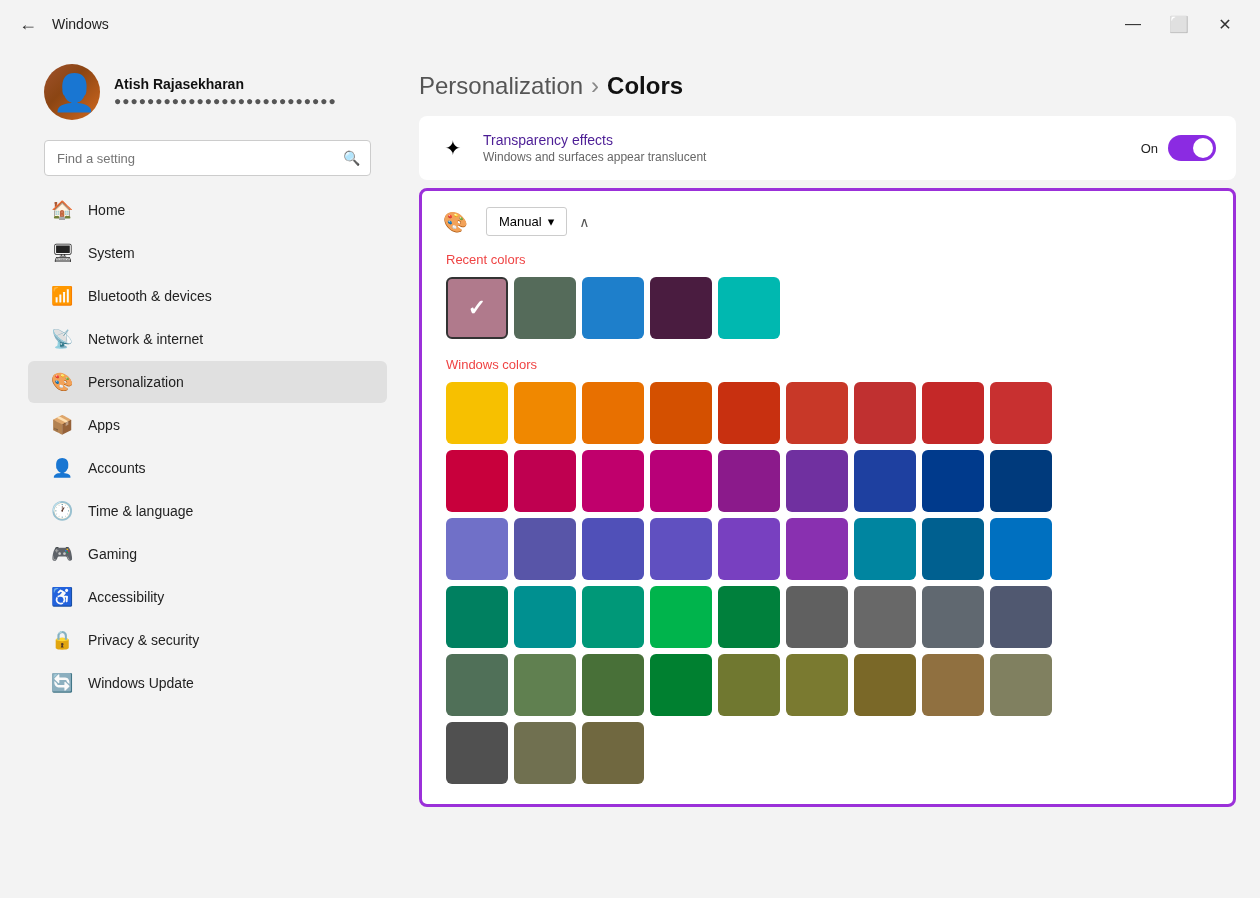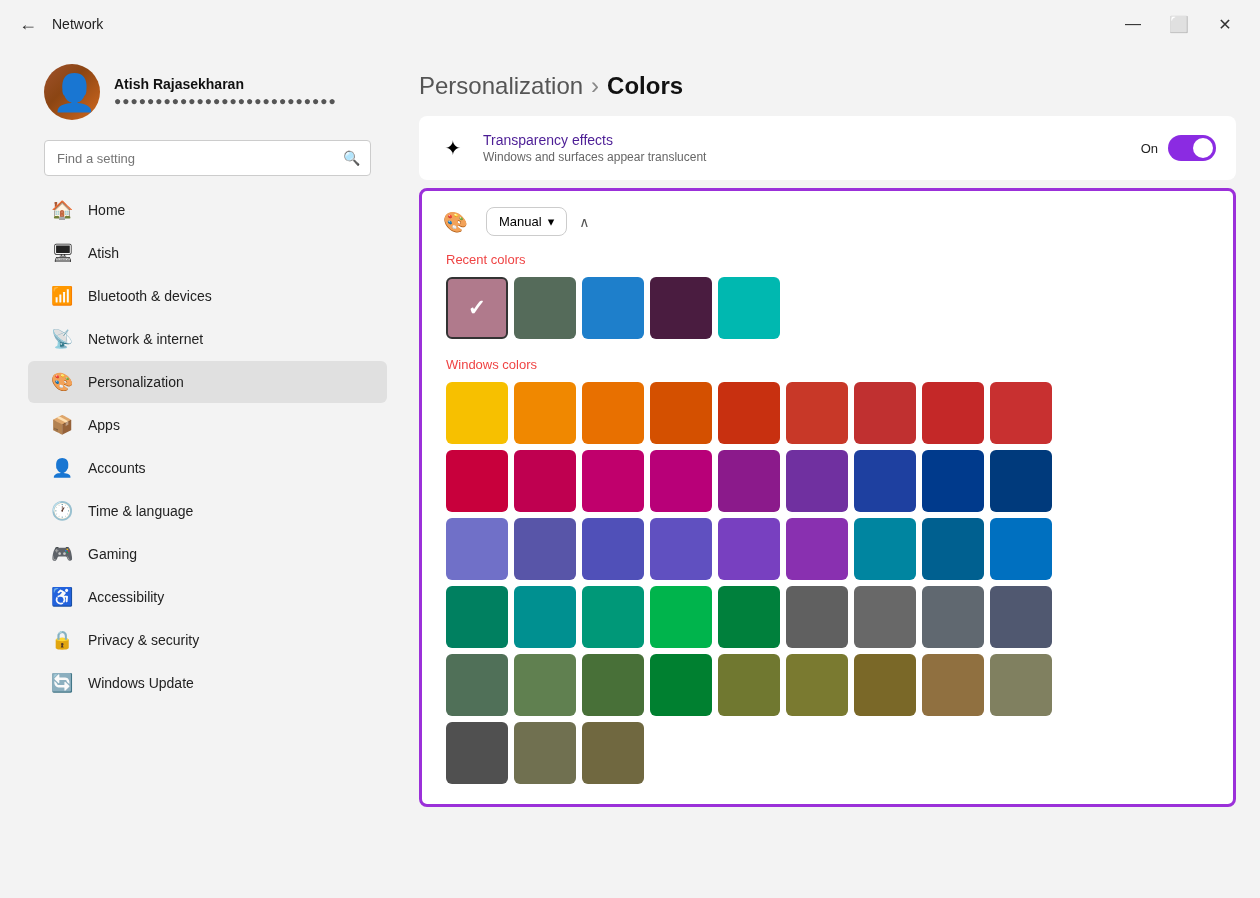--- a/index.html
+++ b/index.html
@@ -183,21 +183,21 @@
     .accent-icon { font-size: 20px; width: 28px; text-align: center; }
     .accent-title { font-size: 14px; font-weight: 500; color: #111; flex: 1; }
     .accent-select {
       display: flex;
       align-items: center;
       gap: 8px;
     }
     .dropdown-btn {
       display: flex; align-items: center; gap: 6px;
       border: 1px solid #ccc;
-      border-radius: 8px;
+      border-radius: 3px;
       padding: 6px 12px;
       font-size: 13px;
       cursor: pointer;
       background: white;
     }
     .chevron-up {
       font-size: 14px;
       color: #555;
       cursor: pointer;
       margin-left: 4px;
@@ -230,21 +230,21 @@
       gap: 6px;
     }
   </style>
 </head>
 <body>
 
 <div class="titlebar">
   <div class="titlebar-back">
     <span>←</span>
   </div>
-  <span class="titlebar-title">Network</span>
+  <span class="titlebar-title">Windows</span>
   <div class="titlebar-controls">
     <button class="titlebar-btn">—</button>
     <button class="titlebar-btn">⬜</button>
     <button class="titlebar-btn close">✕</button>
   </div>
 </div>
 
 <div class="main-layout">
 
   <div class="sidebar">
@@ -259,21 +259,21 @@
       <input class="search-input" type="text" placeholder="Find a setting" style="">
       <span class="search-icon">🔍</span>
     </div>
     <nav class="nav-section">
     <div class="nav-item">
       <div class="nav-icon">🏠</div>
       <span>Home</span>
     </div>
         <div class="nav-item">
       <div class="nav-icon">🖥</div>
-      <span>Atish</span>
+      <span>System</span>
     </div>
         <div class="nav-item">
       <div class="nav-icon">📶</div>
       <span>Bluetooth &amp; devices</span>
     </div>
         <div class="nav-item">
       <div class="nav-icon">📡</div>
       <span>Network &amp; internet</span>
     </div>
         <div class="nav-item active">

